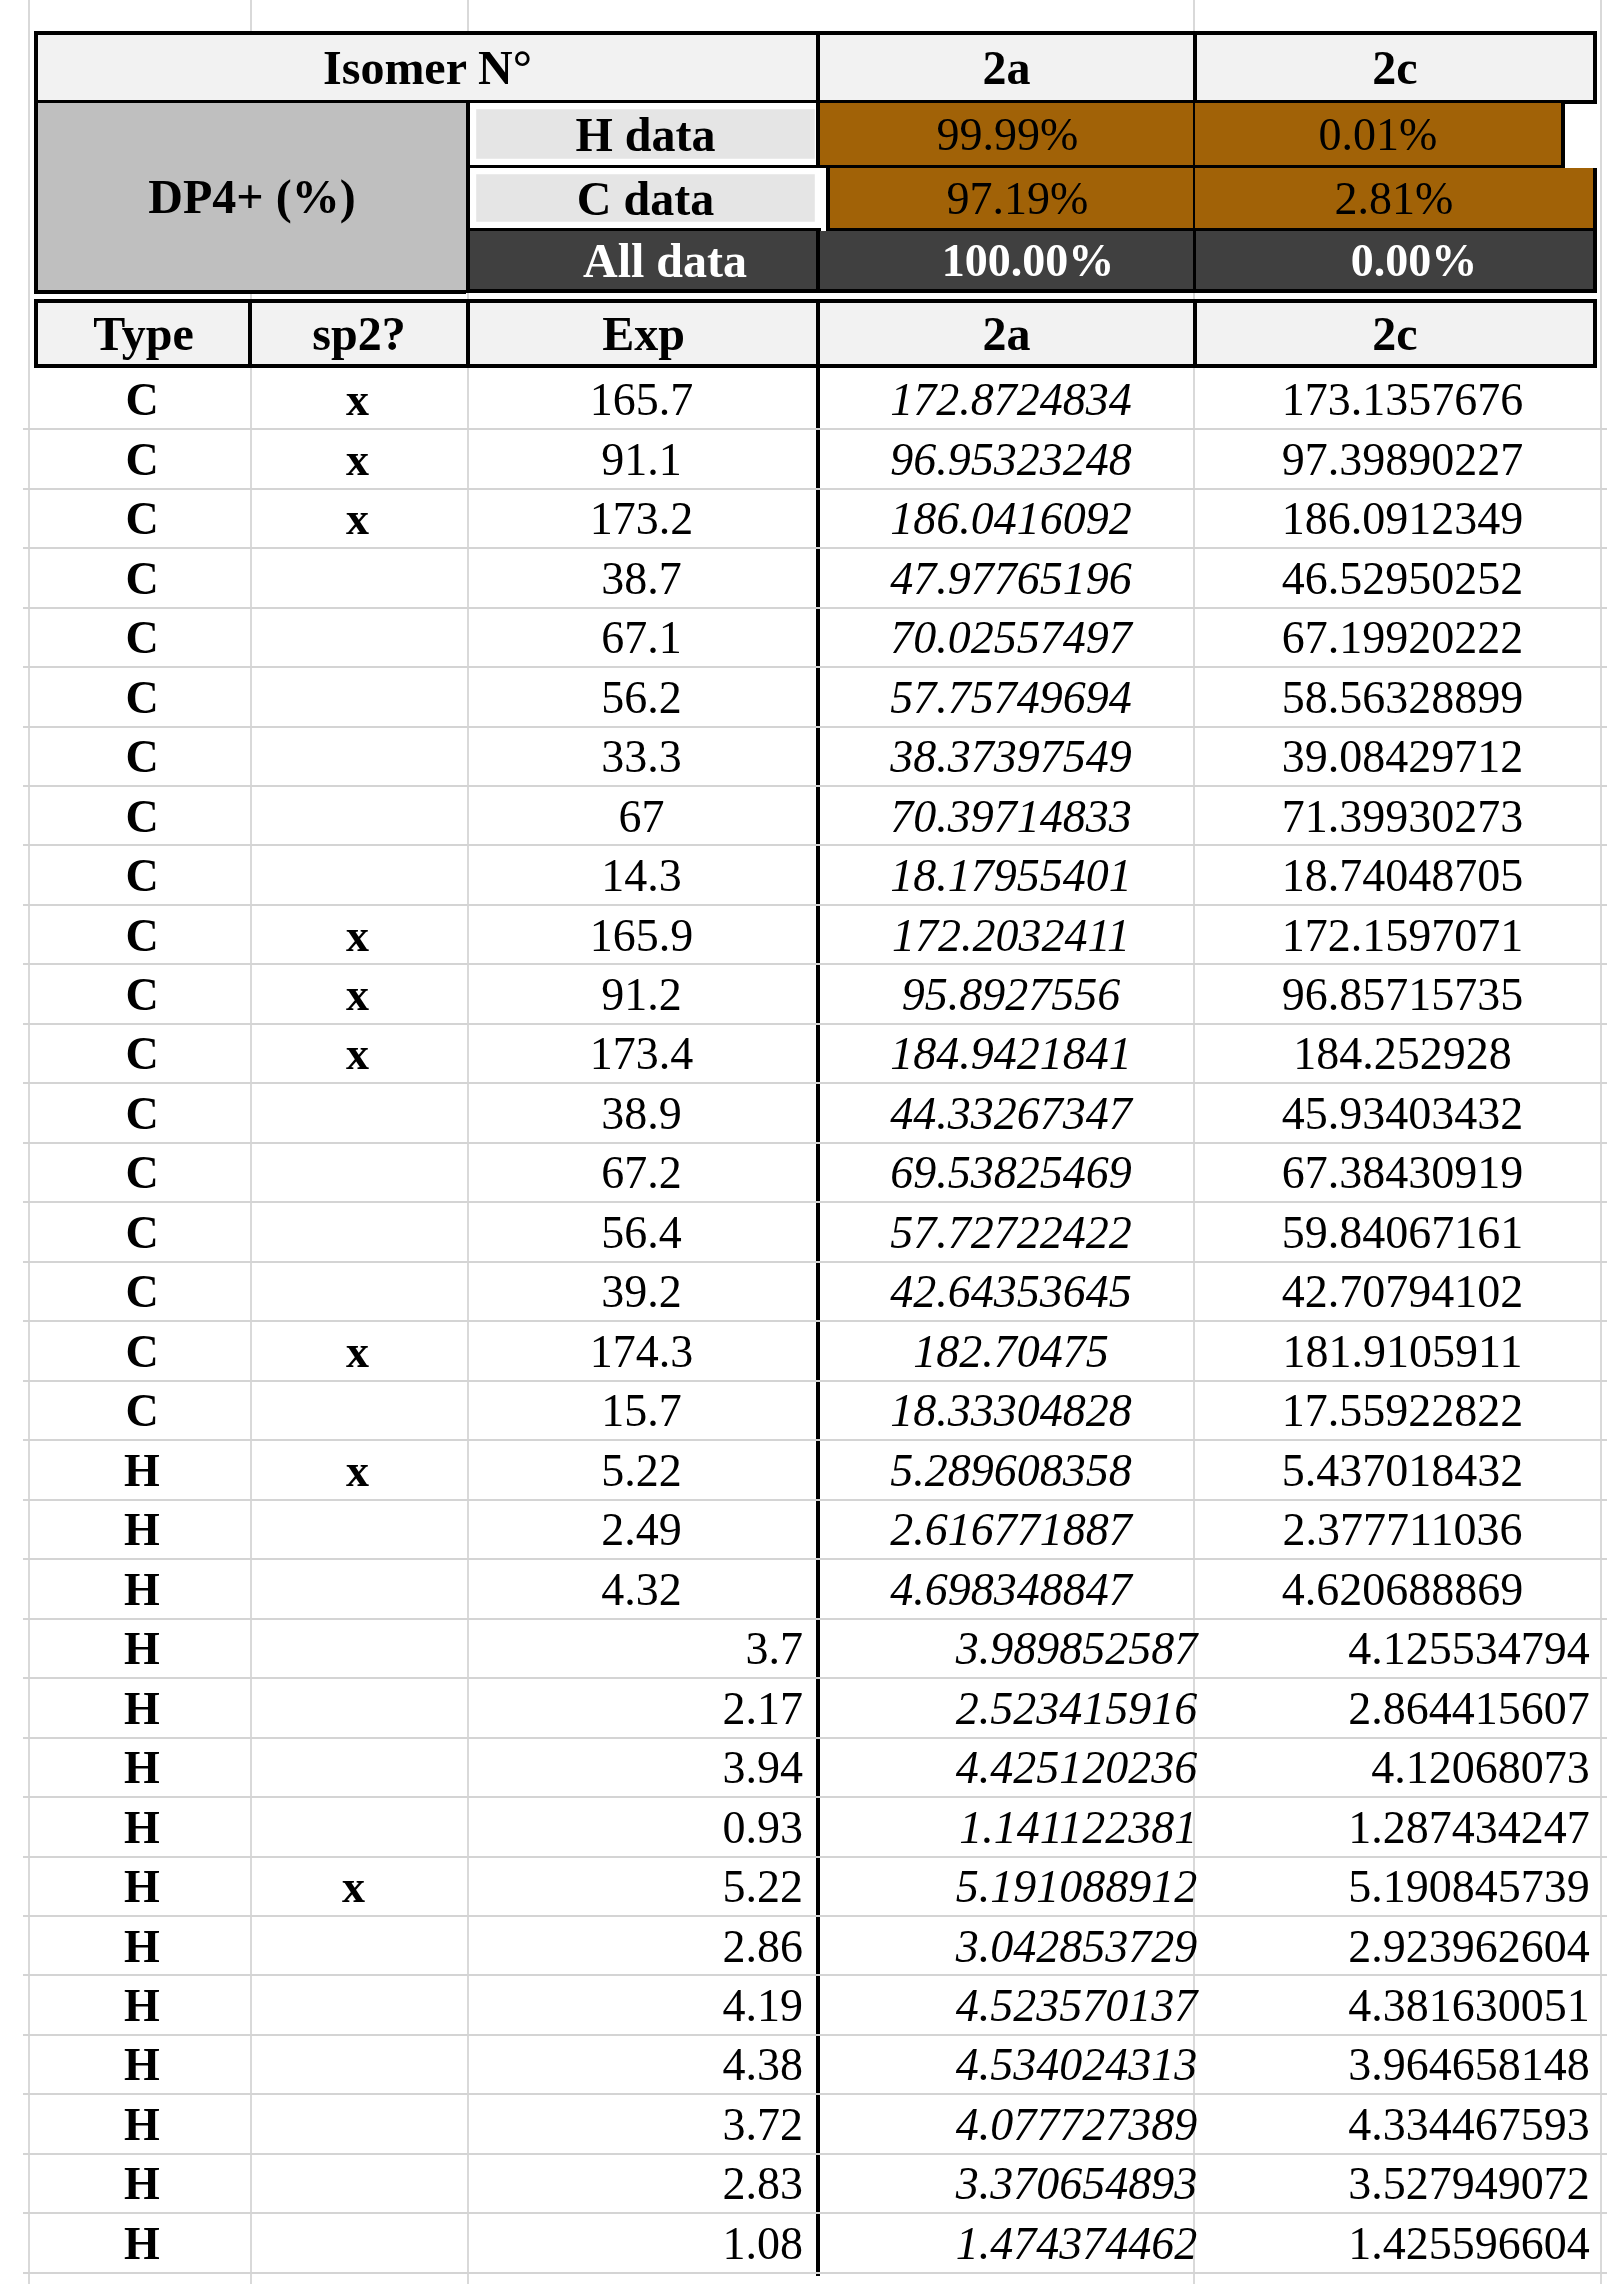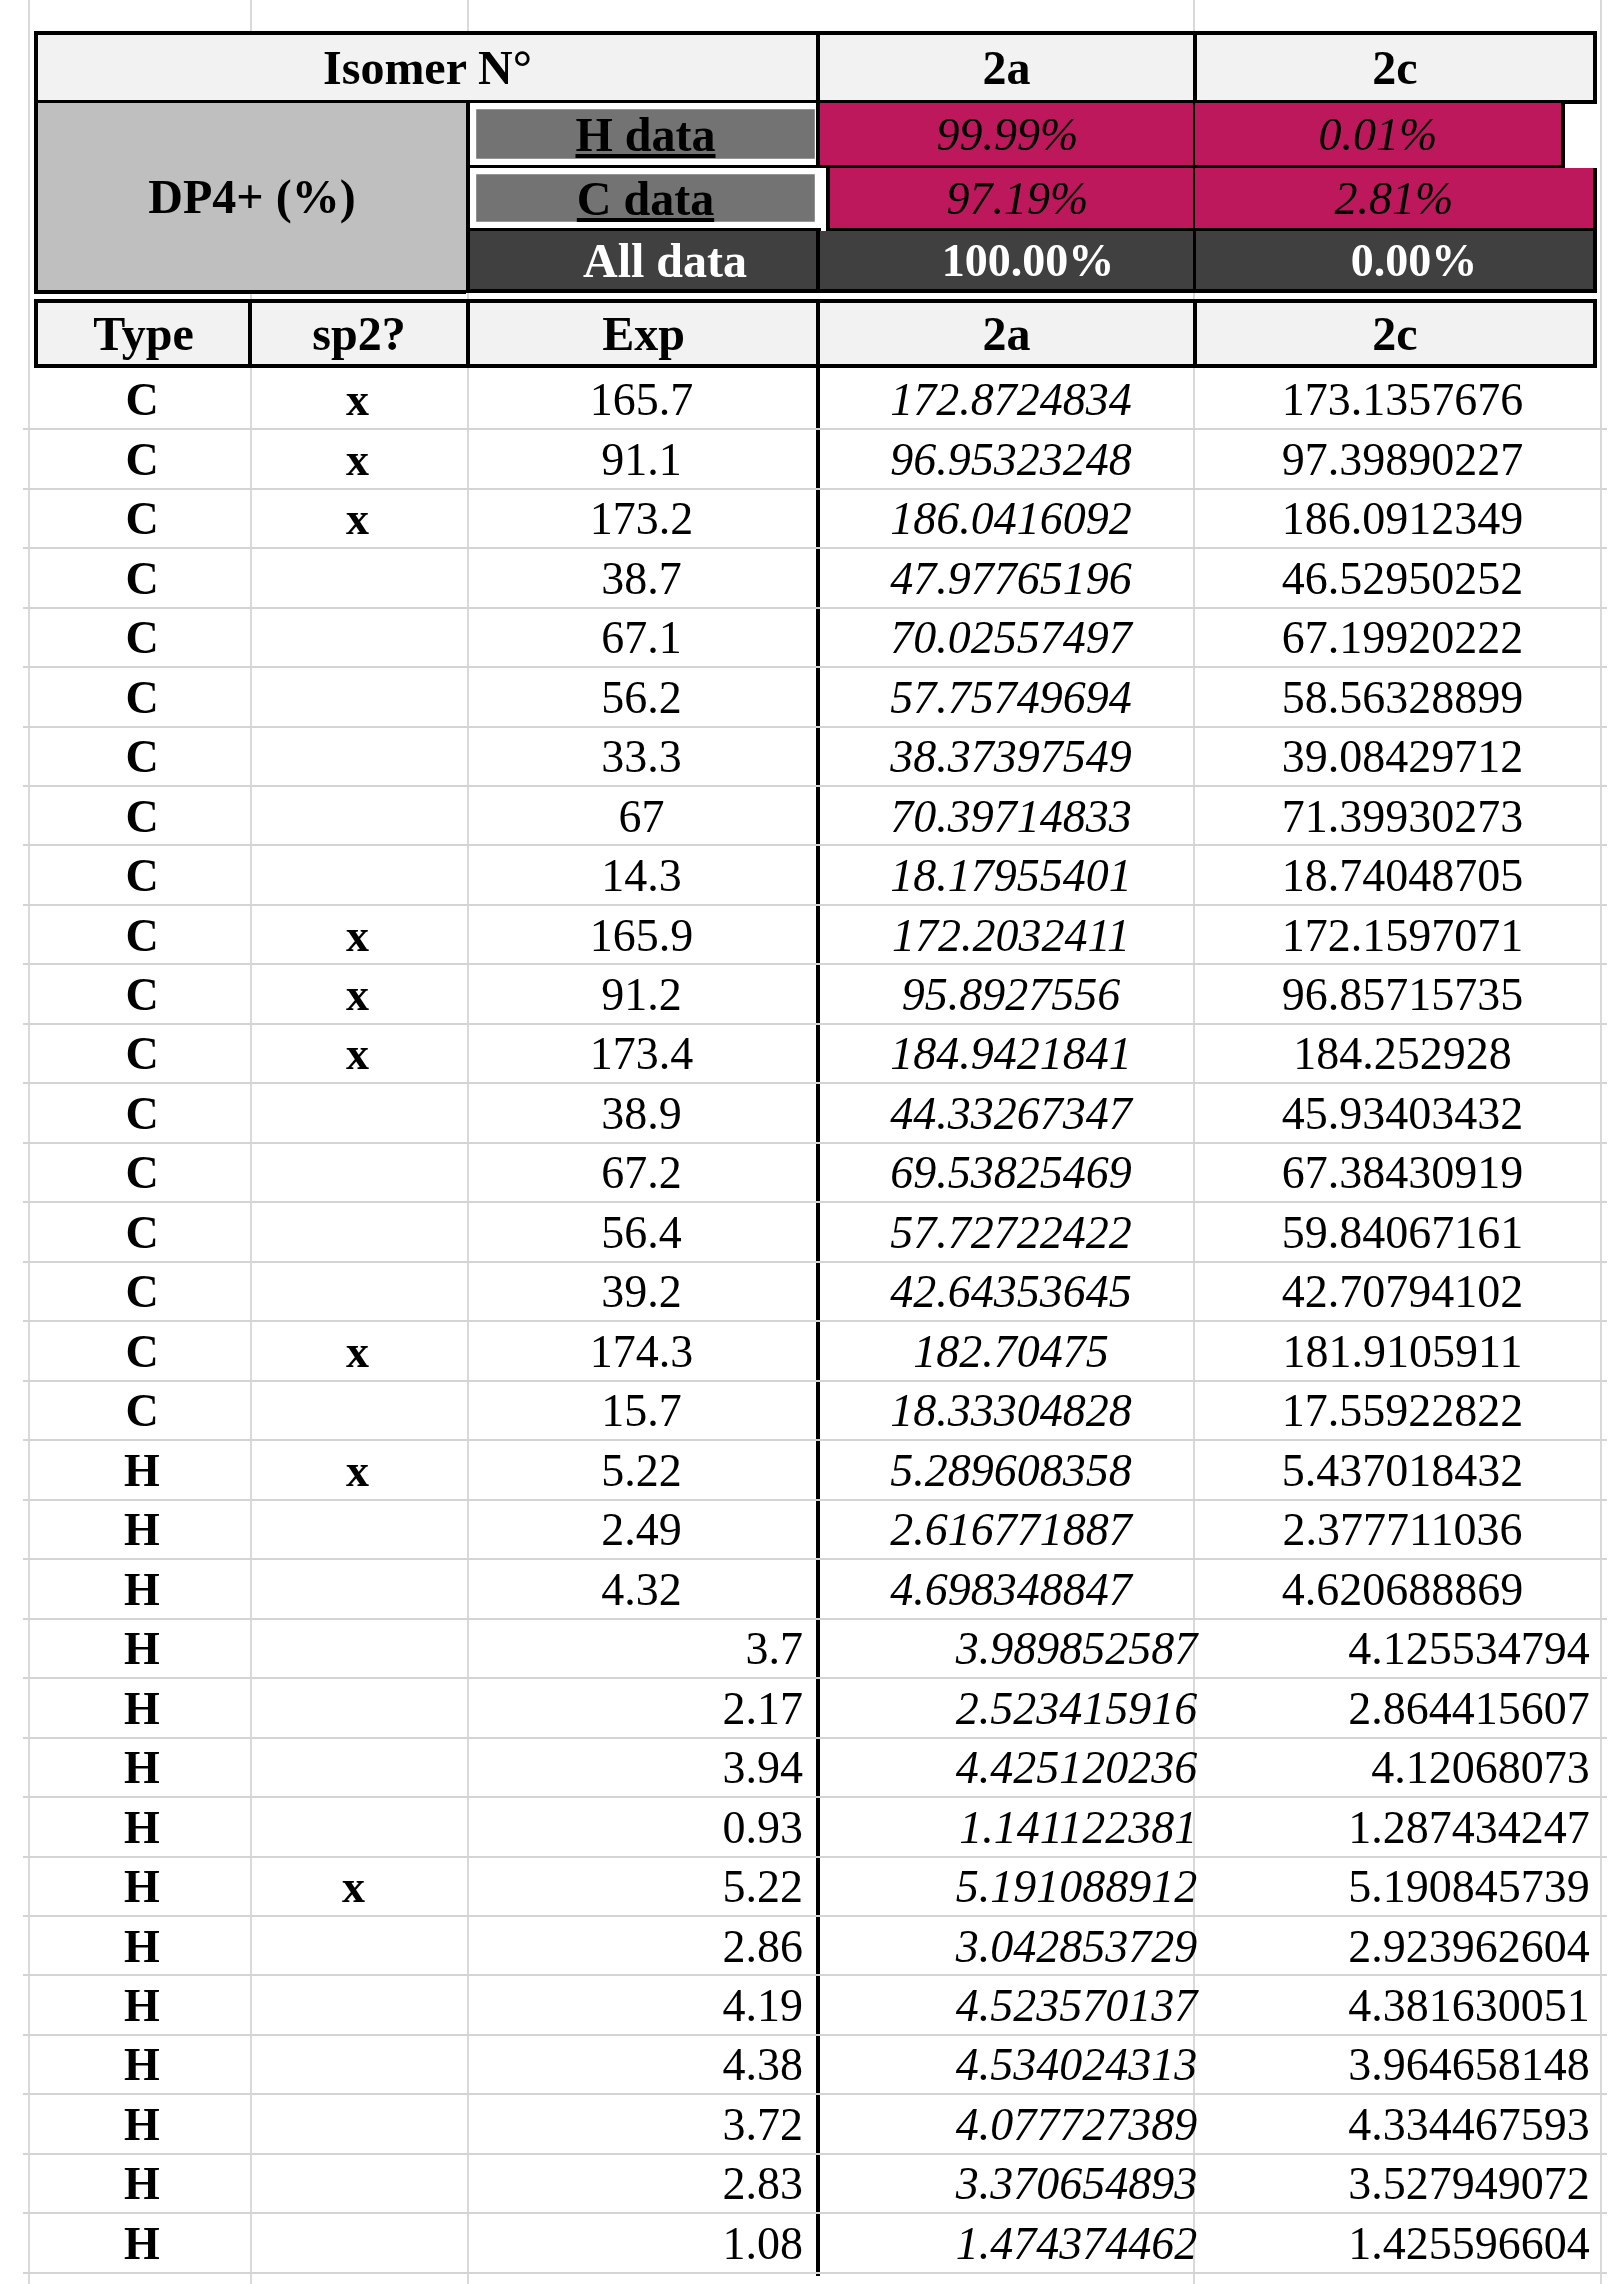--- a/index.html
+++ b/index.html
@@ -5,23 +5,23 @@
   html, body { margin:0; padding:0; background:#ffffff; }
   body { width:1622px; height:2284px; position:relative; overflow:hidden; font-family:"Liberation Serif", "DejaVu Serif", serif; color:#000; }
   .gridbg { position:absolute; left:0; top:0; width:1622px; height:2284px; }
   .vline { position:absolute; top:0; width:1.5px; background:#d9d9d9; }
   .hline { position:absolute; left:23px; right:15.4px; height:2.3px; background:#d4d4d4; }
   .cell { position:absolute; box-sizing:border-box; display:flex; align-items:center; justify-content:center; }
   .hdr { font-weight:bold; font-size:48px; }
   .b { border:4.6px solid #000; }
   .light { background:#f2f2f2; }
   .gray { background:#bfbfbf; }
-  .lgray { background:#737373;text-decoration:underline; }
+  .lgray { background:#e5e5e5; }
   .navy { background:#404040; color:#fff;padding-left:39px; }
-  .white { background:#be185d;font-style:italic; }
+  .white { background:#a16207; }
   .pct { font-size:46px; }
   .row { position:absolute; left:35px; width:1561px; height:59px; }
   .row .c { position:absolute; top:0; height:59px; display:flex; align-items:center; font-size:46px; }
   .c-type { left:0; width:214px; justify-content:center; font-weight:bold; }
   .c-sp2 { left:214px; width:217px; justify-content:center; font-weight:bold; }
   .c-sp2.left { justify-content:flex-start; padding-left:93px; box-sizing:border-box; }
   .c-exp { left:431px; width:351px; justify-content:center; }
   .c-exp.right { justify-content:flex-end; padding-right:14px; box-sizing:border-box; }
   .c-a { left:782px; width:388px; justify-content:center;font-style:italic; }
   .c-a.right { justify-content:flex-end; padding-right:7.7px; box-sizing:border-box; }

